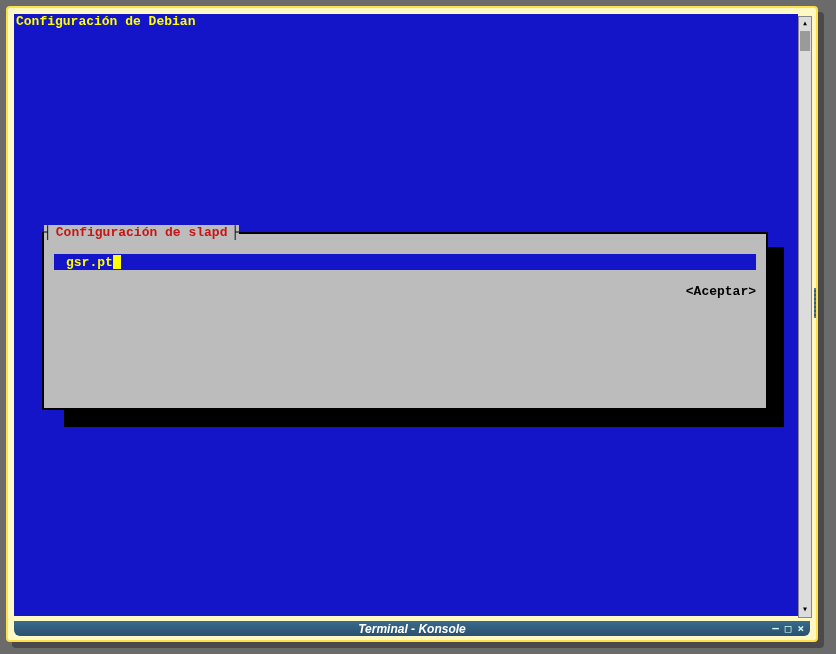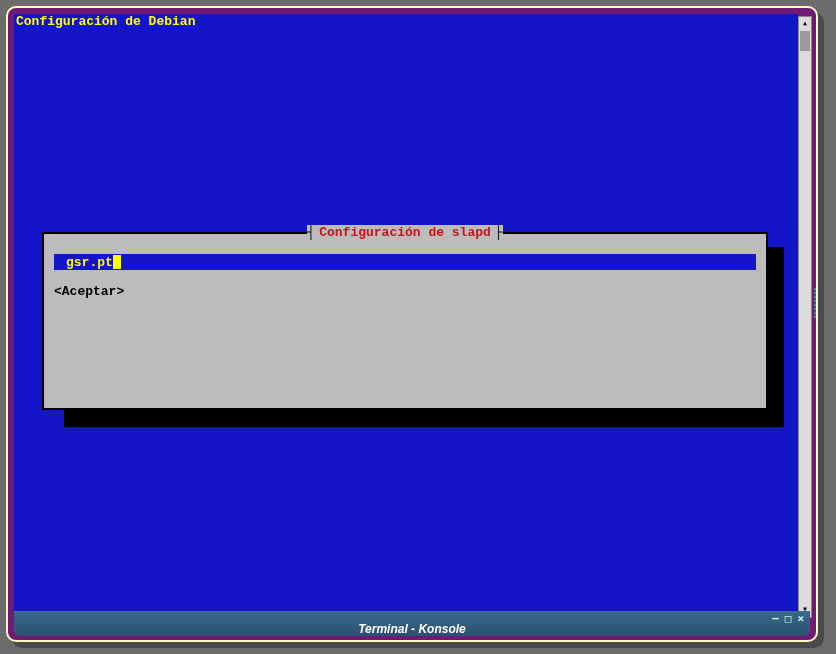--- a/index.html
+++ b/index.html
@@ -9,23 +9,23 @@
     height: 654px;
     overflow: hidden;
     font-family: "Courier New", monospace;
     font-size: 13px;
     font-weight: bold;
   }
   .window-frame {
     position: absolute;
     left: 6px; top: 6px;
     width: 812px; height: 636px;
-    background: #701a75;
-    border: 2px solid #fef9c3;
-    border-radius: 10px;
+    background: #fef9c3;
+    border: 2px solid #fde047;
+    border-radius: 4px;
     box-shadow: 6px 6px 0 rgba(0,0,0,.3);
     overflow: hidden;
   }
   .term-bg {
     position: absolute;
     left: 6px; top: 6px; right: 18px; bottom: 24px;
     background: #1414c8;
     overflow: hidden;
   }
   .header-label {
@@ -45,21 +45,21 @@
     position: absolute;
     left: 28px; top: 218px;
     width: 726px; height: 178px;
     background: #bcbcbc;
     border: 2px solid #000;
     padding: 6px 10px 10px 10px;
   }
   .dialog-title-wrap {
     position: absolute;
     left: 0; right: 0; top: -9px;
-    text-align: center;
+    text-align: left;
   }
   .dialog-title-dash {
     display: inline;
     color: #000;
     background: #bcbcbc;
     white-space: pre;
   }
   .dialog-title {
     display: inline;
     background: #bcbcbc;
@@ -81,21 +81,21 @@
     padding-left: 12px;
     display: flex;
     align-items: center;
   }
   .cursor {
     display: inline-block;
     width: 8px; height: 14px;
     background: #ffff00;
   }
   .accept-btn {
-    text-align: left;
+    text-align: right;
     margin-top: 14px;
     color: #000;
   }
   .scrollbar {
     position: absolute;
     right: 4px; top: 8px; bottom: 22px;
     width: 14px;
     background: #dcdcdc;
     border: 1px solid #888;
   }
@@ -119,21 +119,21 @@
   }
   .scroll-grip {
     position: absolute;
     right: -3px; top: 280px;
     width: 5px; height: 30px;
     background: repeating-linear-gradient(#5a7896 0 2px, #3a5876 2px 4px);
   }
   .titlebar {
     position: absolute;
     left: 6px; right: 6px; bottom: 4px;
-    height: 25px;
+    height: 15px;
     background: linear-gradient(#3a6a8a, #2a5070);
     border-radius: 0 0 6px 6px;
     display: flex;
     align-items: flex-end;
     justify-content: center;
     color: #fff;
     font-style: italic;
     font-family: sans-serif;
     font-size: 12px;
     font-weight: bold;

